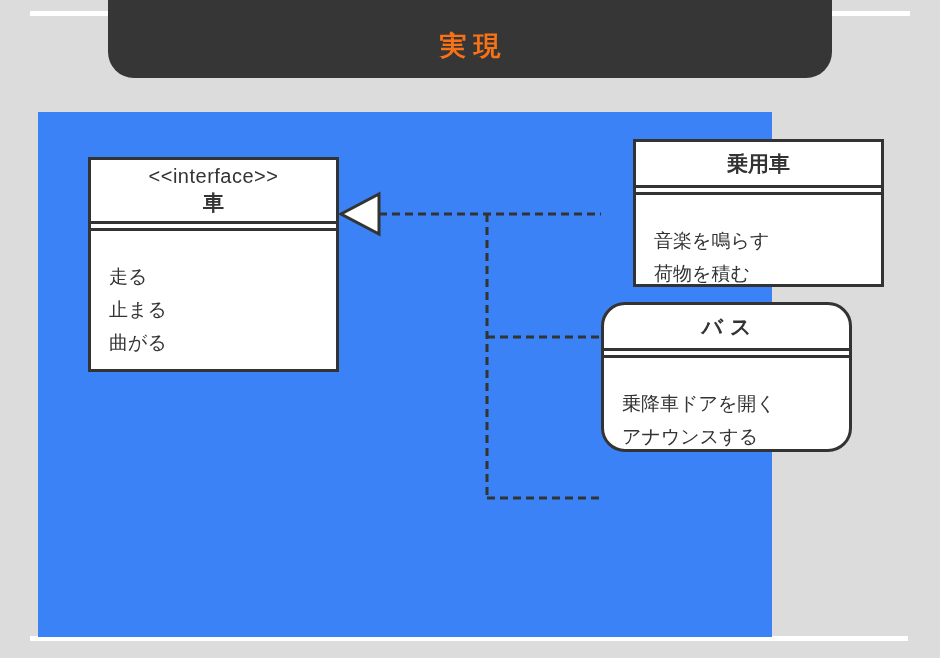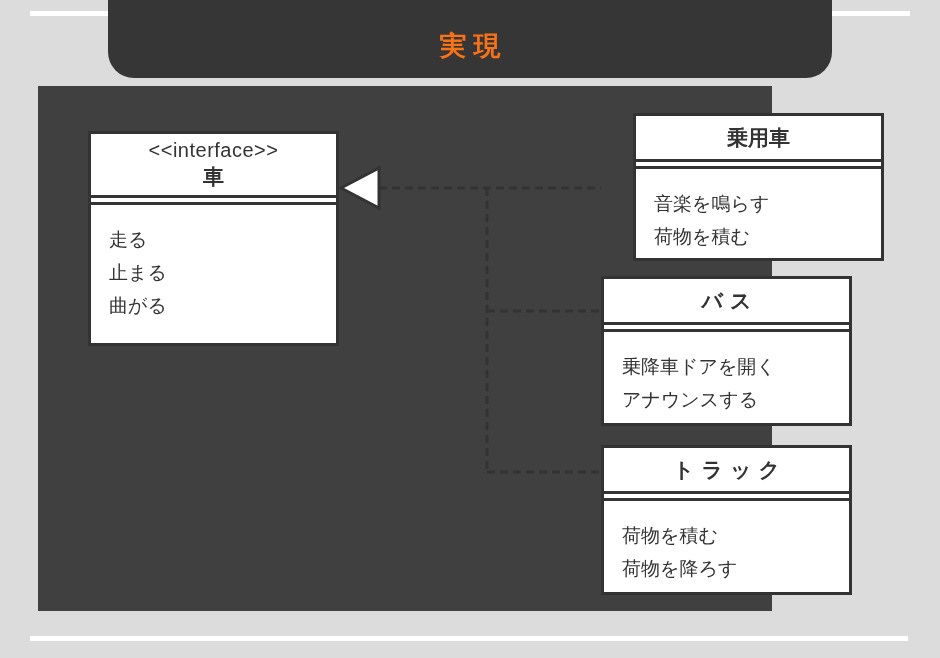--- a/index.html
+++ b/index.html
@@ -47,24 +47,24 @@
     font-weight: bold;
     letter-spacing: 7px;
     text-indent: 7px;
     line-height: 1;
   }
 
   
   .panel {
     position: absolute;
     left: 38px;
-    top: 86px;
+    top: 112px;
     width: 734px;
     height: 525px;
-    background: #404040;
+    background: #3b82f6;
   }
 
   
   .uml-box {
     position: absolute;
     box-sizing: border-box;
     background: #ffffff;
     border: 3px solid #333333;
   }
   .uml-head {
@@ -89,36 +89,36 @@
   }
   .uml-name.spaced { letter-spacing: 7px; text-indent: 7px; }
   .uml-gap {
     height: 7px;
     border-bottom: 3px solid #333333;
     box-sizing: border-box;
     background: #ffffff;
   }
   .uml-body {
     box-sizing: border-box;
-    padding: 18px 0 0 18px;
+    padding: 29px 0 0 18px;
   }
   .uml-op {
     color: #333333;
     font-size: 19px;
     line-height: 33px;
     white-space: nowrap;
   }
 
   
   #box-interface { left: 88px;  top: 142px; width: 251px; height: 215px; }
   #box-interface .uml-head { height: 64px; }
   #box-interface .uml-body { height: 132px; }
 
   #box-car   { left: 601px; top: 124px; width: 251px; height: 148px; margin-left: 32px; }
-  #box-bus   { left: 601px; top: 287px; width: 251px; height: 150px; }
+  #box-bus   { left: 601px; top: 287px; width: 251px; height: 150px; border-radius: 24px; }
   #box-truck { left: 601px; top: 456px; width: 251px; height: 150px; }
   .cls .uml-head { height: 46px; }
   .cls .uml-body { height: 93px; }
 
   
   .conn-layer {
     position: absolute;
     left: 0; top: 0;
     width: 940px; height: 658px;
     pointer-events: none;
@@ -177,24 +177,14 @@
     <div class="uml-head">
       <div class="uml-name spaced">バス</div>
     </div>
     <div class="uml-gap"></div>
     <div class="uml-body">
       <div class="uml-op">乗降車ドアを開く</div>
       <div class="uml-op">アナウンスする</div>
     </div>
   </div>
 
-  <div class="uml-box cls" id="box-truck" style="left:563px; top:359px;">
-    <div class="uml-head">
-      <div class="uml-name spaced">トラック</div>
-    </div>
-    <div class="uml-gap"></div>
-    <div class="uml-body">
-      <div class="uml-op">荷物を積む</div>
-      <div class="uml-op">荷物を降ろす</div>
-    </div>
-  </div>
 
 </div>
 
 </body></html>

